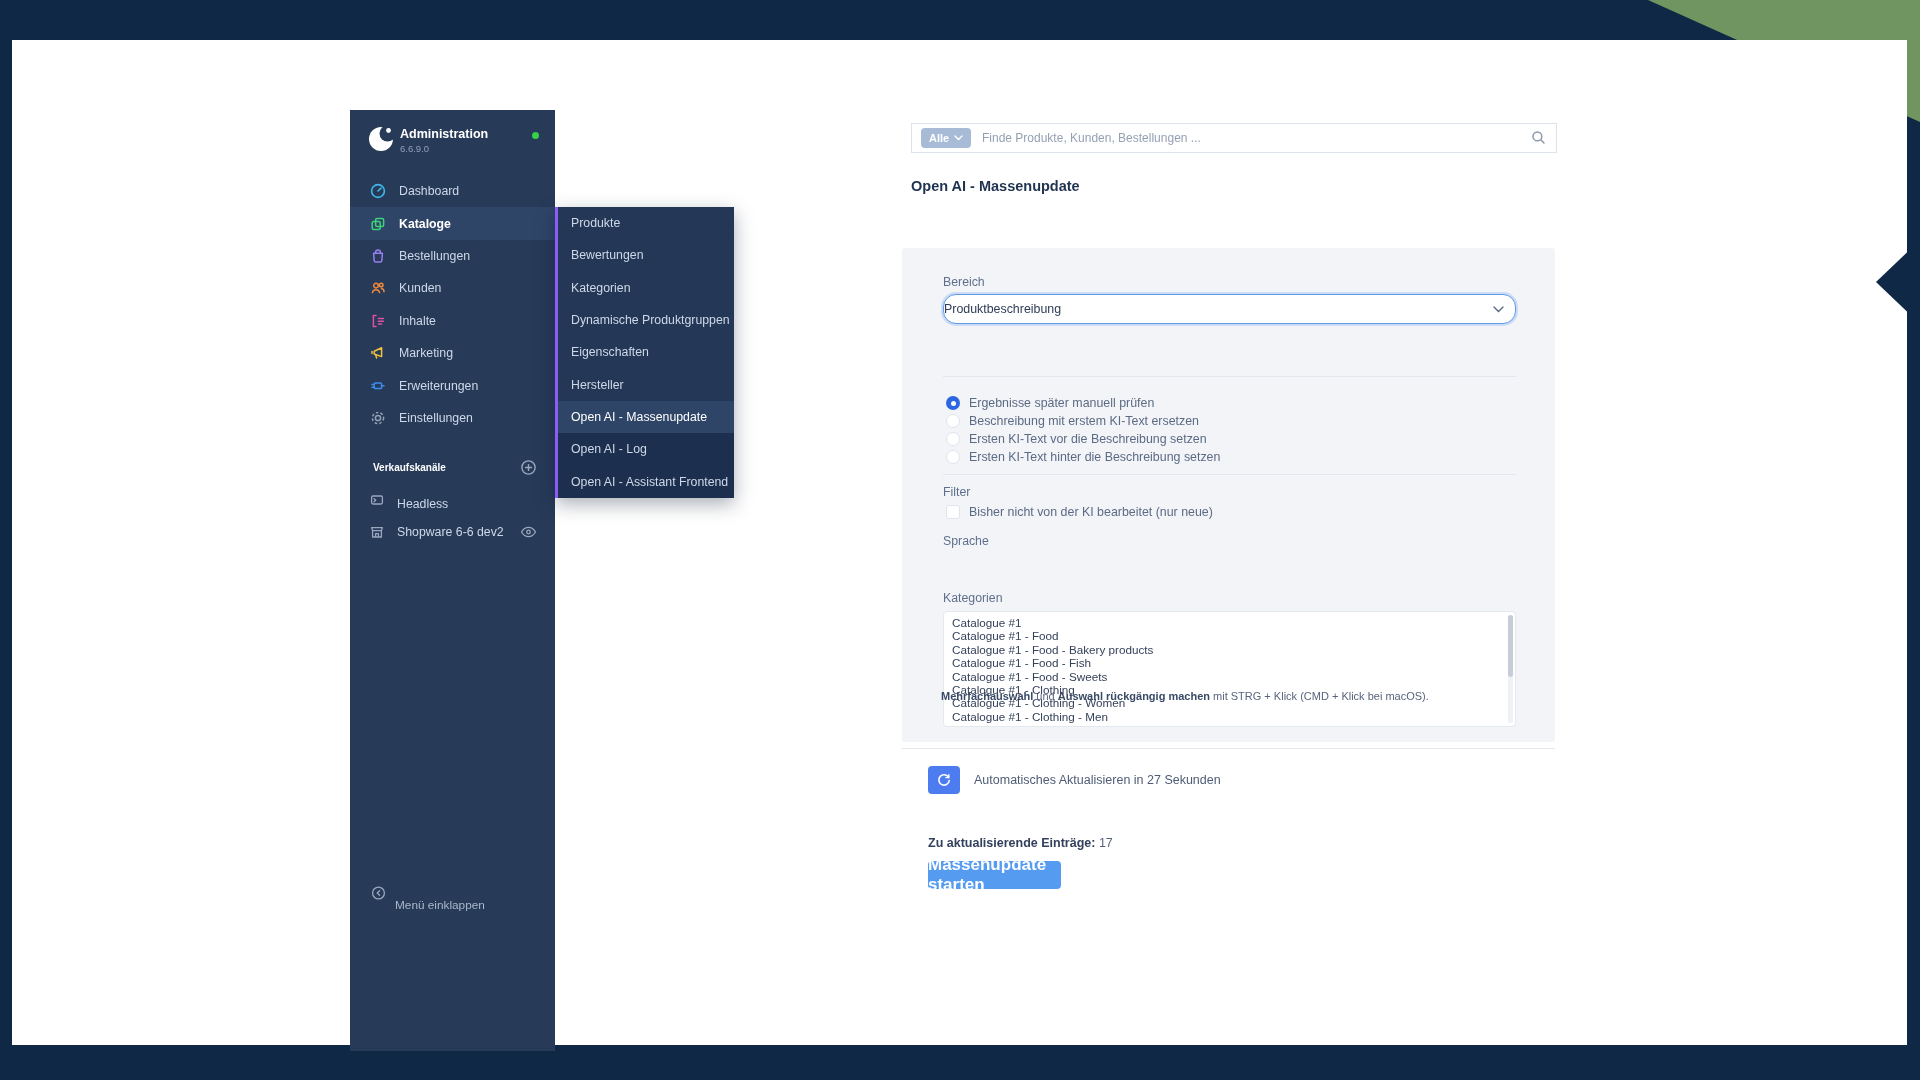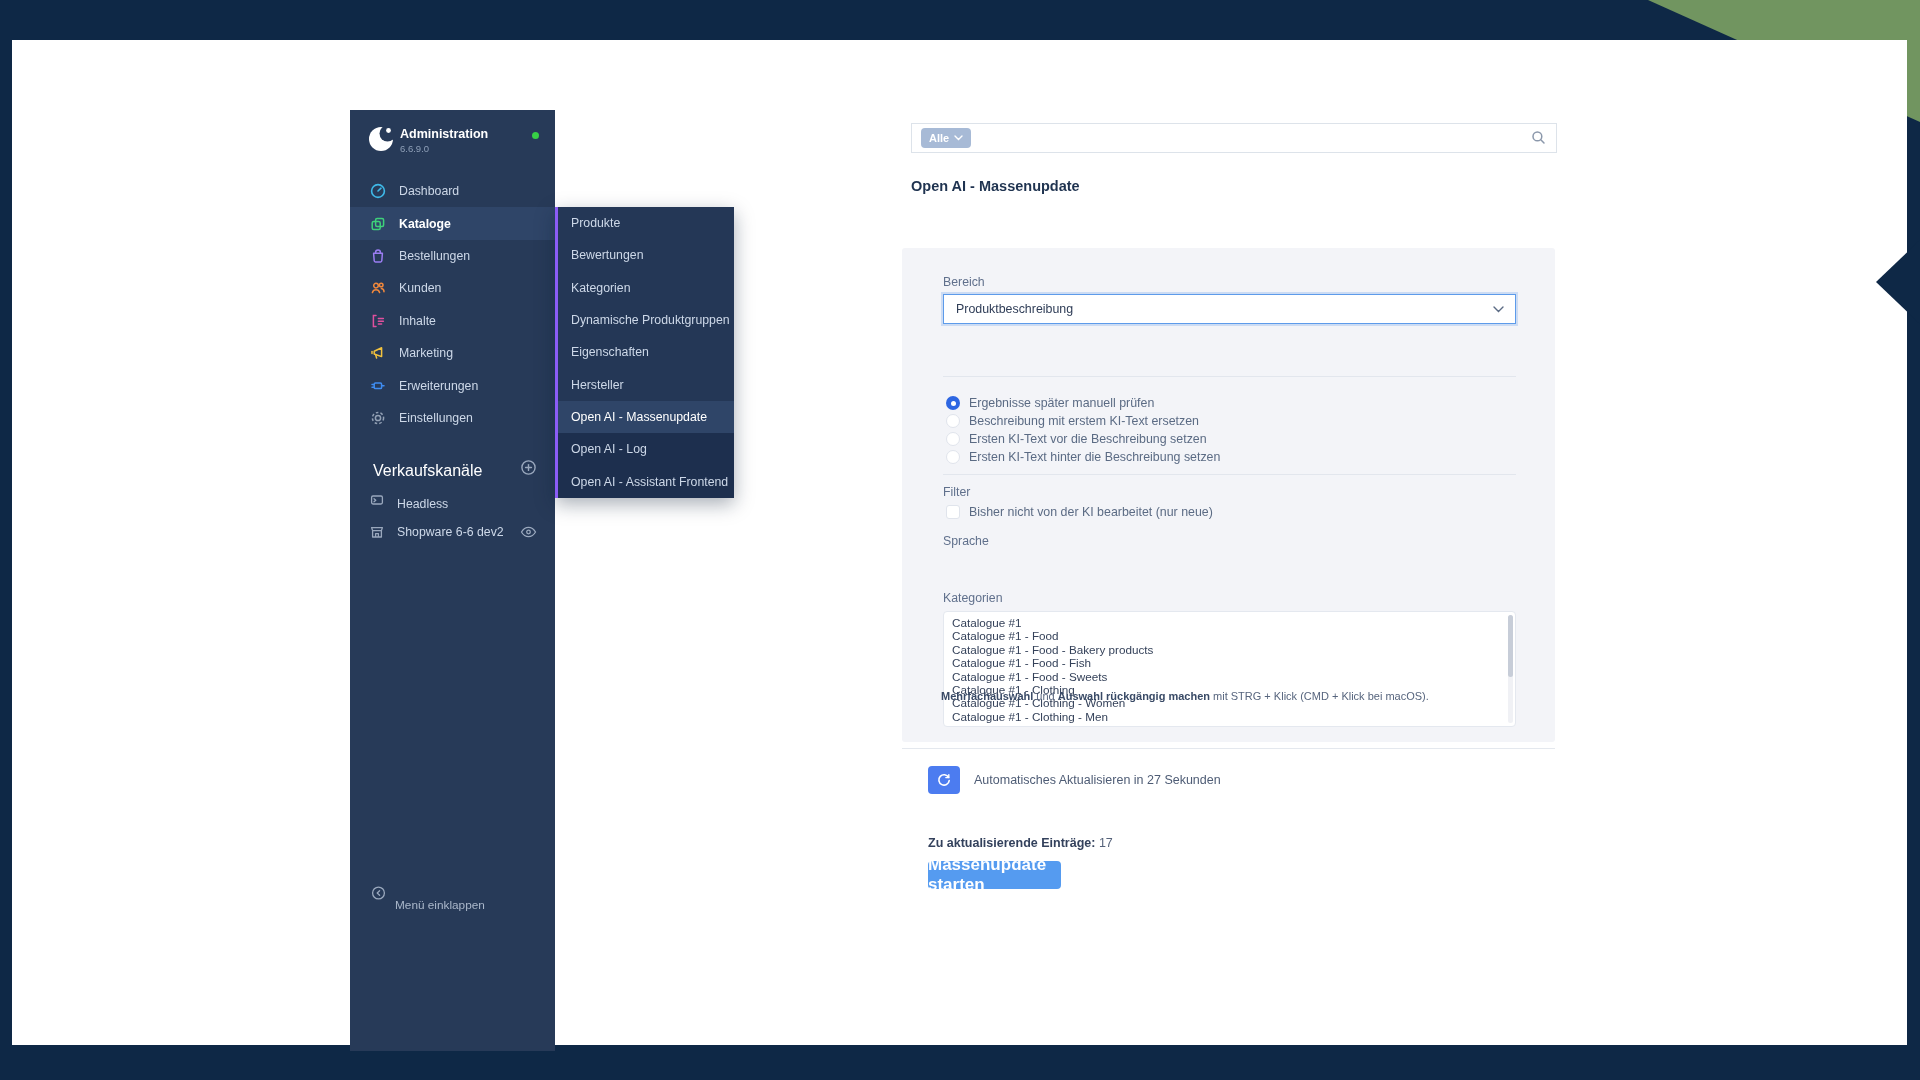--- a/index.html
+++ b/index.html
@@ -26,21 +26,21 @@
   .brand-title{position:absolute;left:50px;top:3px;font-size:12.5px;font-weight:bold;color:#ffffff;}
   .brand-ver{position:absolute;left:50px;top:19px;font-size:9.5px;color:#8fa0b8;}
   .status-dot{position:absolute;left:182px;top:8px;width:7px;height:7px;border-radius:50%;background:#37d046;}
   .sb-list{position:absolute;left:0;top:65px;width:205px;}
   .sb-item{position:relative;height:32.4px;display:flex;align-items:center;cursor:pointer;}
   .sb-item.active{background:#2f4568;}
   .sb-item.active .sb-lbl{color:#ffffff;font-weight:bold;}
   .sb-ic{position:absolute;left:19px;top:50%;transform:translateY(-50%);width:18px;height:18px;}
   .sb-lbl{position:absolute;left:49px;font-size:12.3px;color:#cdd8e8;white-space:nowrap;}
   .sb-sec{position:absolute;left:0;width:205px;}
-  .sb-sec-h{position:absolute;left:23px;top:0;font-size:16px;font-weight:normal;color:#ffffff;}
+  .sb-sec-h{position:absolute;left:23px;top:0;font-size:10px;font-weight:bold;color:#ffffff;}
   .sb-plus{position:absolute;left:170px;top:-3px;width:17px;height:17px;}
   .sb-eye{position:absolute;left:170px;top:50%;transform:translateY(-50%);width:17px;height:13px;}
   .sb-collapse{position:absolute;left:0;top:767px;width:205px;height:31px;display:flex;align-items:center;cursor:pointer;}
   .sb-collapse .sb-lbl{left:45px;font-size:11.8px;color:#aab7ca;margin-top:24px;}
   .sb-collapse .sb-ic{left:21px;width:15px;height:15px;}
 
   
   .flyout{left:205px;top:97px;width:176px;height:291px;background:#243756;border-left:3px solid #8b5cf6;
     box-shadow:0 6px 18px rgba(10,25,50,.35);z-index:5;}
   .fly-item{position:relative;height:32.33px;display:flex;align-items:center;padding-left:13px;
@@ -57,22 +57,22 @@
   .search-input{position:absolute;left:68px;top:0;width:500px;height:26px;border:none;outline:none;
     font-size:12px;color:#44536e;font-family:"Liberation Sans",sans-serif;background:transparent;}
   .search-input::placeholder{color:#94a1b4;}
   .search-ic{position:absolute;right:10px;top:6px;width:15px;height:15px;cursor:pointer;}
   .smartbar{position:absolute;left:0;top:53px;width:1014px;height:48px;border-bottom:1px solid #d8dee6;background:#fff;}
   .page-title{position:absolute;left:356px;top:15px;font-size:14.5px;font-weight:bold;color:#1f3350;}
 
   .content{position:absolute;left:0;top:101px;width:1014px;height:697px;background:#fff;}
   .card{position:absolute;left:347px;top:37px;width:653px;height:494px;background:#f3f4f8;border-radius:3px;}
   .f-label{position:absolute;left:41px;font-size:12.3px;color:#60708c;}
-  .sel{position:absolute;left:41px;width:573px;height:30px;background:#fff;border:1px solid #e0e4ec;border-radius:0;
-    display:flex;align-items:center;padding-left:12px;box-sizing:border-box;font-size:12.4px;color:#2f3d57;cursor:pointer;}
+  .sel{position:absolute;left:41px;width:573px;height:30px;background:#fff;border:1px solid #e0e4ec;border-radius:13px;
+    display:flex;align-items:center;padding-left:0;box-sizing:border-box;font-size:12.4px;color:#2f3d57;cursor:pointer;}
   .sel.focused{border-color:#5d9bea;box-shadow:0 0 0 2px rgba(86,146,232,.25);}
   .sel .chev{position:absolute;right:11px;top:11px;width:11px;height:7px;}
   .divider{position:absolute;left:41px;width:573px;height:1px;background:#e2e6ed;}
   .radio-row,.check-row{position:absolute;left:44px;display:flex;align-items:center;gap:9px;cursor:pointer;}
   .radio{width:14px;height:14px;border-radius:50%;background:#fff;border:1px solid #e0e4ec;box-sizing:border-box;flex:0 0 auto;}
   .radio.on{background:#2d66e2;border:none;position:relative;}
   .radio.on::after{content:"";position:absolute;left:4.5px;top:4.5px;width:5px;height:5px;border-radius:50%;background:#fff;}
   .checkbox{width:14px;height:14px;border-radius:3px;background:#fff;border:1px solid #e0e4ec;box-sizing:border-box;flex:0 0 auto;}
   .opt-lbl{font-size:12.4px;color:#5b6b84;white-space:nowrap;}
   .listbox{position:absolute;left:41px;top:463px;width:573px;height:116px;background:#fff;border:1px solid #e4e8ef;
@@ -263,20 +263,21 @@
     <div class="abs main">
 
       <div class="hdr">
         <div class="search">
           <span class="search-pill">
             <span>Alle</span>
             <svg width="9" height="6" viewBox="0 0 9 6" fill="none" stroke="#ffffff" stroke-width="1.4" stroke-linecap="round">
               <path d="M1 1 L4.5 4.5 L8 1"></path>
             </svg>
           </span>
+          <input class="search-input" type="text" placeholder="Finde Produkte, Kunden, Bestellungen ..." style="">
           <span class="search-ic">
             <svg width="15" height="15" viewBox="0 0 15 15" fill="none" stroke="#8b98ab" stroke-width="1.5" stroke-linecap="round">
               <circle cx="6.4" cy="6.4" r="4.4"></circle>
                 <path d="M9.8 9.8 L13 13"></path>
             </svg>
           </span>
         </div>
       </div>
 
       <div class="smartbar">

